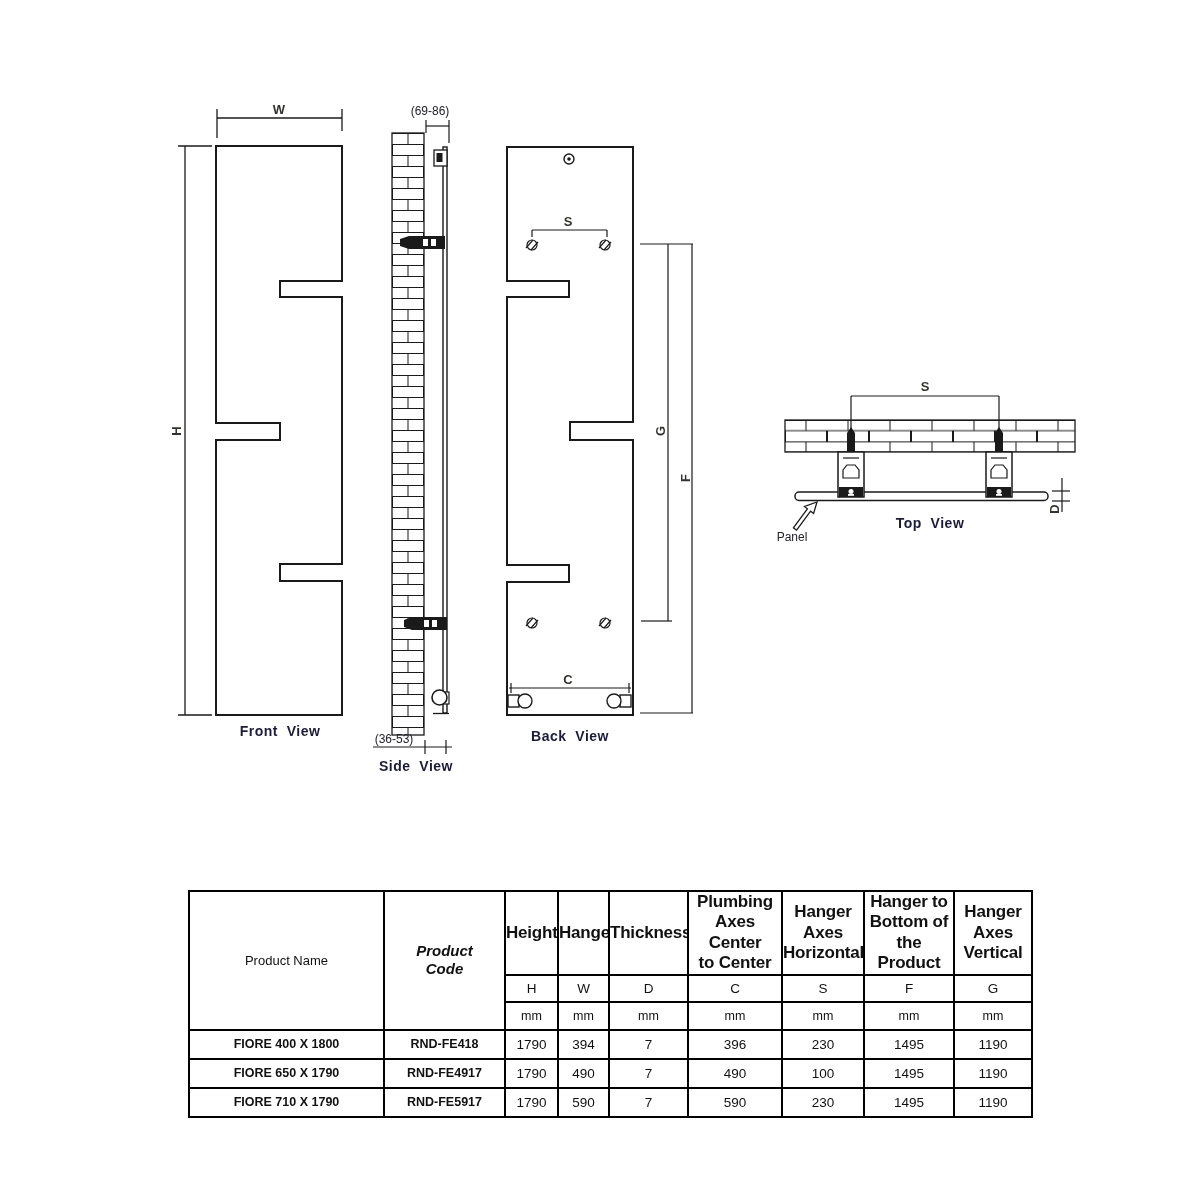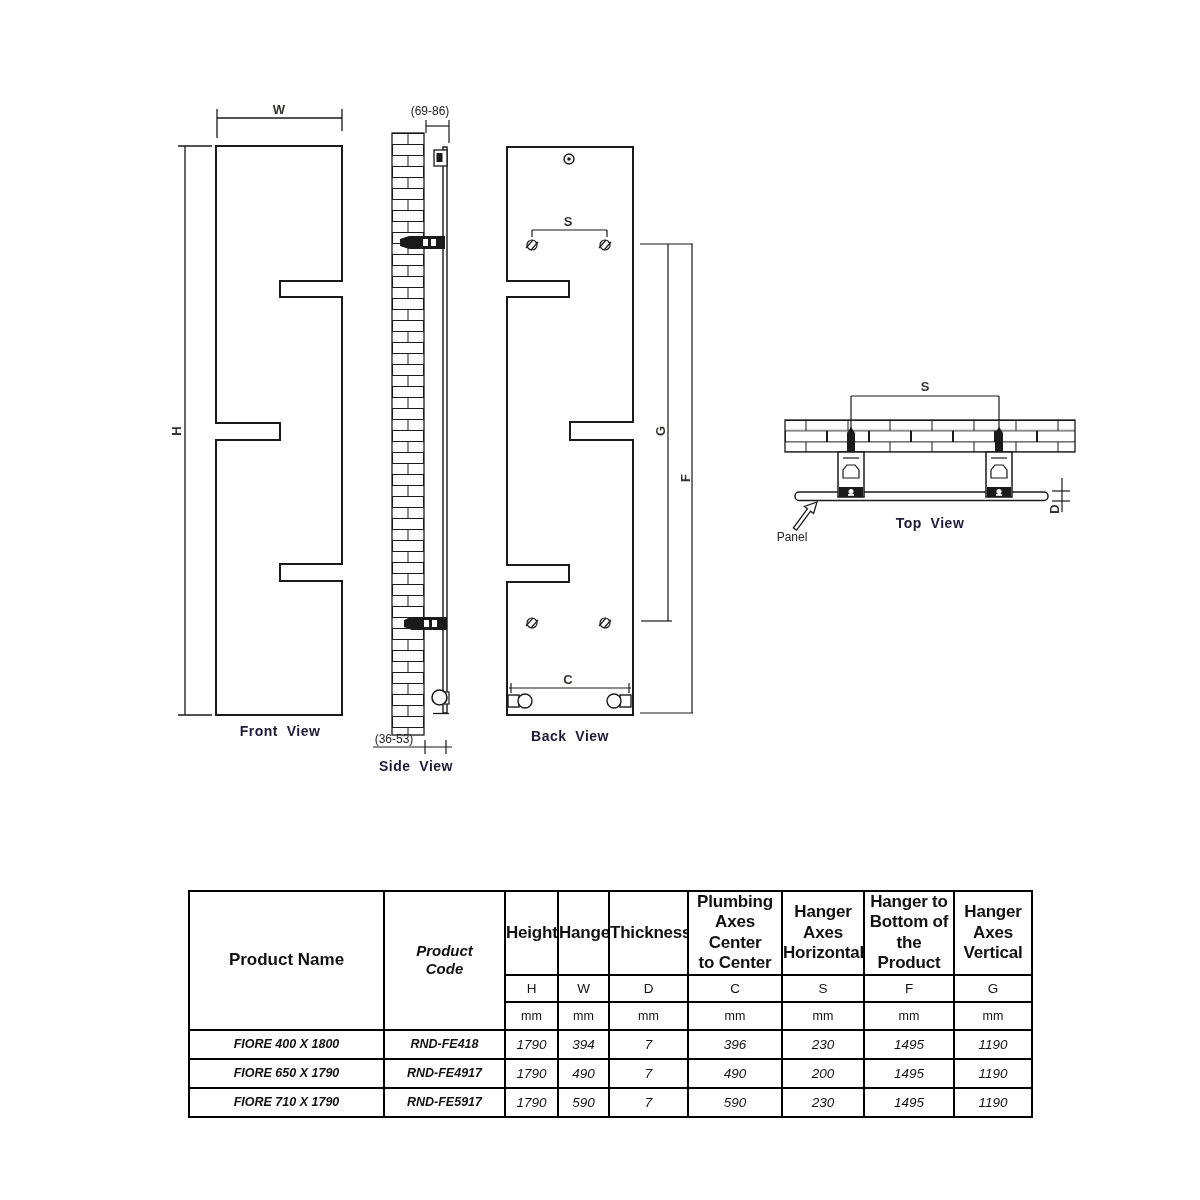--- a/index.html
+++ b/index.html
@@ -21,27 +21,27 @@
   
   .table-wrap{position:absolute;left:188px;top:890px;width:845px;}
   table.spec{
     border-collapse:collapse;width:100%;table-layout:fixed;
     border:2px solid #000;color:#111;
   }
   .spec th,.spec td{
     border:2px solid #000;text-align:center;vertical-align:middle;
     padding:0;overflow:hidden;
   }
-  .spec .h-main{font-size:17px;font-weight:bold;}
+  .spec .h-main{font-size:13px;font-weight:normal;}
   .spec .h-code{font-size:15px;font-weight:bold;white-space:pre-line;line-height:1.25;font-style:italic;}
   .spec .h-spec{font-size:17px;font-weight:bold;white-space:pre-line;line-height:1.2;letter-spacing:-0.2px;margin-top:9px;}
   .spec .h-letter{font-size:13.5px;font-weight:normal;height:25px;}
   .spec .h-unit{font-size:12.5px;font-weight:normal;height:26px;}
   .spec .r1 th{height:50px;}
-  .spec td{height:27px;font-size:13.5px;font-weight:normal;font-style:italic;}
+  .spec td{height:27px;font-size:13.5px;font-weight:normal;}
   .spec td.c-name,.spec td.c-code{font-size:12.5px;font-weight:bold;}
 </style>
 </head>
 <body>
 
 <div id="drawing">
 <svg width="1200" height="880" viewBox="0 0 1200 880" xmlns="http://www.w3.org/2000/svg">
   <defs>
     <pattern id="brickV" x="392" y="133" width="32" height="22" patternUnits="userSpaceOnUse">
       <path d="M0,0.5 H32 M0,11.5 H32 M16,0 V11.5 M0.5,11.5 V22 M31.5,11.5 V22" stroke="#1a1a1a" stroke-width="1" fill="none"></path>
@@ -291,21 +291,21 @@
         <td>1495</td>
         <td>1190</td>
       </tr>
       <tr>
         <td class="c-name">FIORE 650 X 1790</td>
         <td class="c-code">RND-FE4917</td>
         <td>1790</td>
         <td>490</td>
         <td>7</td>
         <td>490</td>
-        <td>200</td>
+        <td>100</td>
         <td>1495</td>
         <td>1190</td>
       </tr>
       <tr>
         <td class="c-name">FIORE 710 X 1790</td>
         <td class="c-code">RND-FE5917</td>
         <td>1790</td>
         <td>590</td>
         <td>7</td>
         <td>590</td>

